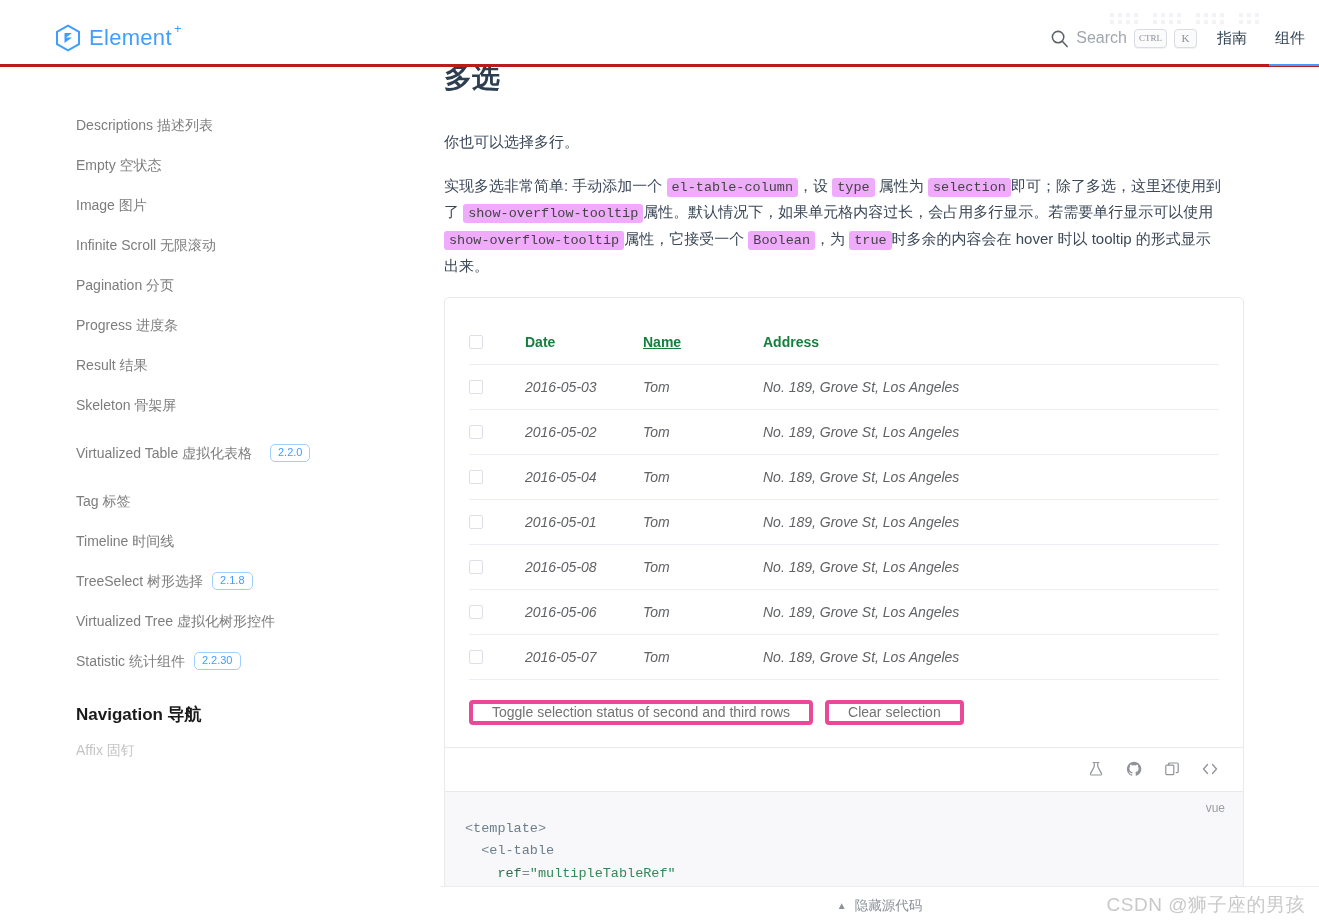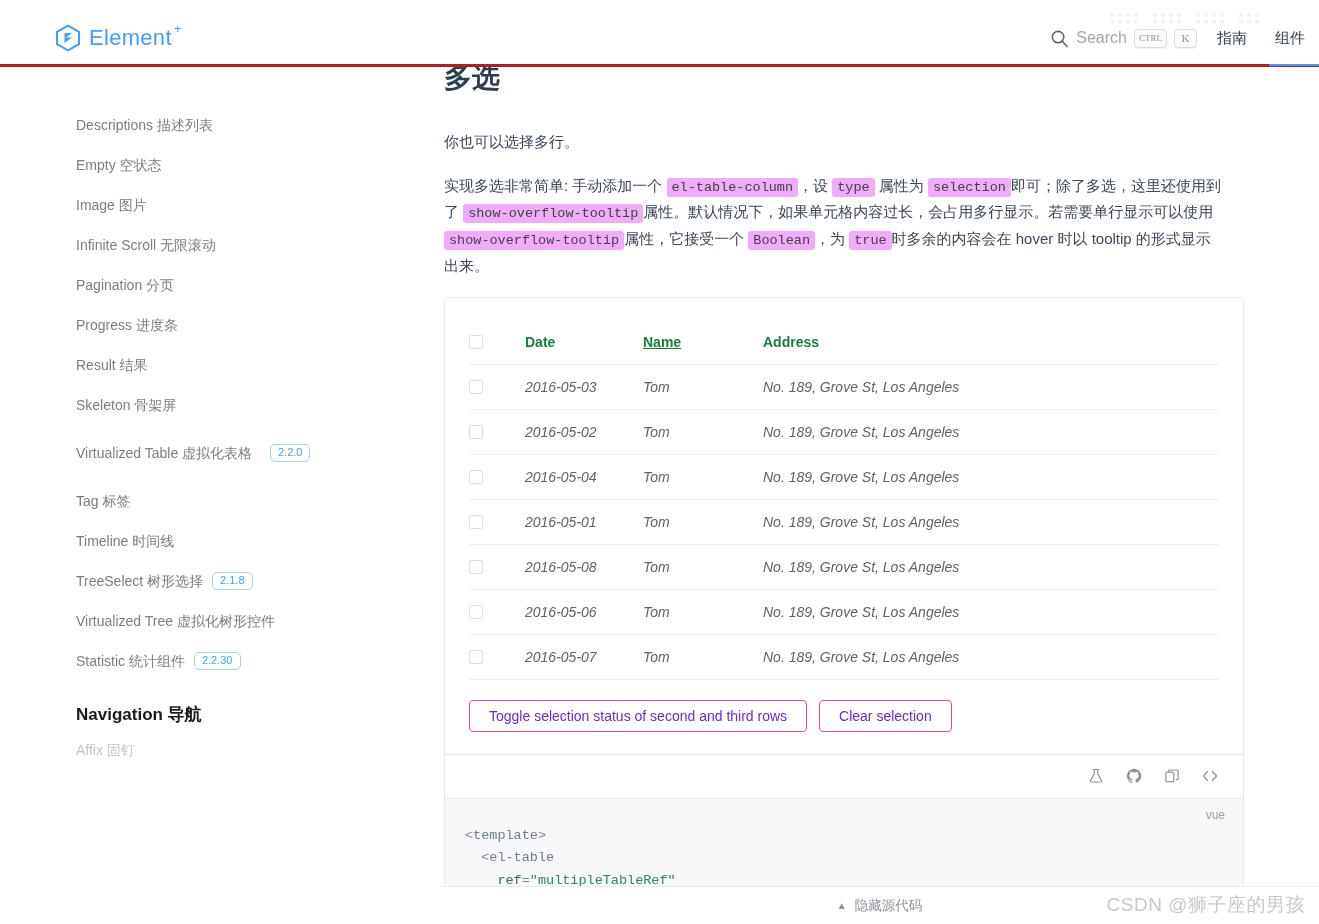--- a/index.html
+++ b/index.html
@@ -152,23 +152,23 @@
   .col-sel { width: 56px; }
   .col-date { width: 118px; }
   .col-name { width: 120px; text-decoration: underline; }
   .cbx {
     width: 14px; height: 14px; border: 1px solid #dcdfe6;
     border-radius: 2px; background: #fff; display: block;
     cursor: pointer;
   }
   .btn-row { margin-top: 20px; display: flex; gap: 12px; }
   .el-btn {
-    border: 1px solid #ec4899; background: #fff;
-    border-radius: 4px; height: 32px;
-    padding: 0 19px; font-size: 14px; color: #6d28d9;
+    border: 4px solid #ec4899; background: #fff;
+    border-radius: 4px; height: 25px;
+    padding: 0 19px; font-size: 14px; color: #737373;
     font-family: "Liberation Sans", sans-serif;
     cursor: pointer;
   }
 
   .demo-toolbar {
     border-top: 1px solid #e9e9eb;
     height: 44px; display: flex; align-items: center;
     justify-content: flex-end; gap: 22px;
     padding-right: 25px; background: #fff;
   }

